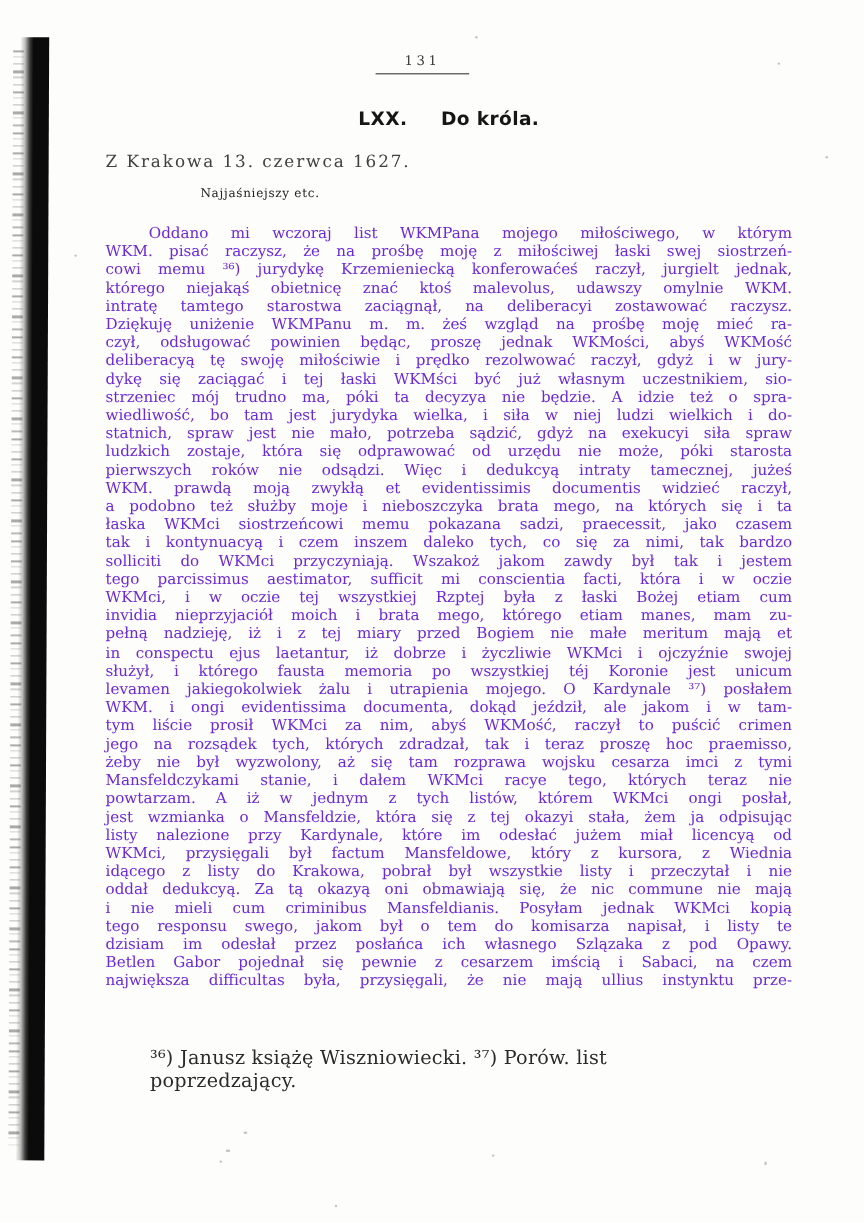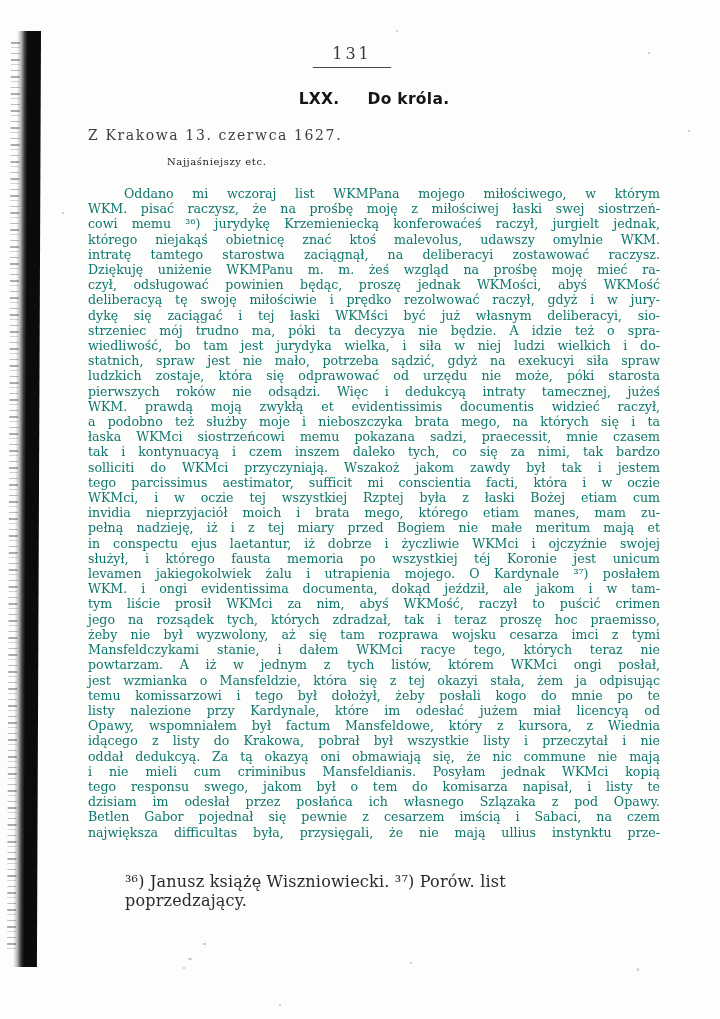--- a/index.html
+++ b/index.html
@@ -43,21 +43,21 @@
       transparent 12px 17px);
     filter: blur(0.4px);
     transform: rotate(0.25deg);
     transform-origin: 50% 0;
   }
 
   .page-number {
     position: absolute;
     top: 44px; left: 313px; width: 78px;
     text-align: center;
-    font-size: 16px;
+    font-size: 11px;
     letter-spacing: 3px;
     color: #3a3a3a;
     border-bottom: 1.5px solid #4a4a4a;
     padding-bottom: 4px;
   }
 
   .heading {
     position: absolute;
     top: 90px; left: 88px; width: 572px;
     text-align: center;
@@ -83,21 +83,21 @@
     font-size: 10px;
     letter-spacing: 0.6px;
     color: #222;
   }
 
   .body-text {
     position: absolute;
     top: 186px; left: 88px; width: 572px;
     font-size: 12.6px;
     line-height: 15.2px;
-    color: #0f766e;
+    color: #6d28d9;
   }
   .body-line {
     text-align: justify;
     text-align-last: justify;
     word-spacing: 0.5px;
     white-space: normal;
   }
   .body-line:first-child { padding-left: 36px; }
 
   .footnote {
@@ -135,48 +135,47 @@
 
   <div class="body-text">
       <div class="body-line">Oddano mi wczoraj list WKMPana mojego miłościwego, w którym</div>
       <div class="body-line">WKM. pisać raczysz, że na prośbę moję z miłościwej łaski swej siostrzeń-</div>
       <div class="body-line">cowi memu ³⁶) jurydykę Krzemieniecką konferowaćeś raczył, jurgielt jednak,</div>
       <div class="body-line">którego niejakąś obietnicę znać ktoś malevolus, udawszy omylnie WKM.</div>
       <div class="body-line">intratę tamtego starostwa zaciągnął, na deliberacyi zostawować raczysz.</div>
       <div class="body-line">Dziękuję uniżenie WKMPanu m. m. żeś wzgląd na prośbę moję mieć ra-</div>
       <div class="body-line">czył, odsługować powinien będąc, proszę jednak WKMości, abyś WKMość</div>
       <div class="body-line">deliberacyą tę swoję miłościwie i prędko rezolwować raczył, gdyż i w jury-</div>
-      <div class="body-line">dykę się zaciągać i tej łaski WKMści być już własnym deliberacyi, sio-</div>
+      <div class="body-line">dykę się zaciągać i tej łaski WKMści być już własnym uczestnikiem, sio-</div>
       <div class="body-line">strzeniec mój trudno ma, póki ta decyzya nie będzie. A idzie też o spra-</div>
       <div class="body-line">wiedliwość, bo tam jest jurydyka wielka, i siła w niej ludzi wielkich i do-</div>
       <div class="body-line">statnich, spraw jest nie mało, potrzeba sądzić, gdyż na exekucyi siła spraw</div>
       <div class="body-line">ludzkich zostaje, która się odprawować od urzędu nie może, póki starosta</div>
       <div class="body-line">pierwszych roków nie odsądzi. Więc i dedukcyą intraty tamecznej, jużeś</div>
       <div class="body-line">WKM. prawdą moją zwykłą et evidentissimis documentis widzieć raczył,</div>
       <div class="body-line">a podobno też służby moje i nieboszczyka brata mego, na których się i ta</div>
-      <div class="body-line">łaska WKMci siostrzeńcowi memu pokazana sadzi, praecessit, mnie czasem</div>
+      <div class="body-line">łaska WKMci siostrzeńcowi memu pokazana sadzi, praecessit, jako czasem</div>
       <div class="body-line">tak i kontynuacyą i czem inszem daleko tych, co się za nimi, tak bardzo</div>
       <div class="body-line">solliciti do WKMci przyczyniają. Wszakoż jakom zawdy był tak i jestem</div>
       <div class="body-line">tego parcissimus aestimator, sufficit mi conscientia facti, która i w oczie</div>
       <div class="body-line">WKMci, i w oczie tej wszystkiej Rzptej była z łaski Bożej etiam cum</div>
       <div class="body-line">invidia nieprzyjaciół moich i brata mego, którego etiam manes, mam zu-</div>
       <div class="body-line">pełną nadzieję, iż i z tej miary przed Bogiem nie małe meritum mają et</div>
       <div class="body-line">in conspectu ejus laetantur, iż dobrze i życzliwie WKMci i ojczyźnie swojej</div>
       <div class="body-line">służył, i którego fausta memoria po wszystkiej téj Koronie jest unicum</div>
       <div class="body-line">levamen jakiegokolwiek żalu i utrapienia mojego. O Kardynale ³⁷) posłałem</div>
       <div class="body-line">WKM. i ongi evidentissima documenta, dokąd jeździł, ale jakom i w tam-</div>
       <div class="body-line">tym liście prosił WKMci za nim, abyś WKMość, raczył to puścić crimen</div>
       <div class="body-line">jego na rozsądek tych, których zdradzał, tak i teraz proszę hoc praemisso,</div>
       <div class="body-line">żeby nie był wyzwolony, aż się tam rozprawa wojsku cesarza imci z tymi</div>
       <div class="body-line">Mansfeldczykami stanie, i dałem WKMci racye tego, których teraz nie</div>
       <div class="body-line">powtarzam. A iż w jednym z tych listów, którem WKMci ongi posłał,</div>
       <div class="body-line">jest wzmianka o Mansfeldzie, która się z tej okazyi stała, żem ja odpisując</div>
-      <div class="body-line">temu komissarzowi i tego był dołożył, żeby posłali kogo do mnie po te</div>
       <div class="body-line">listy nalezione przy Kardynale, które im odesłać jużem miał licencyą od</div>
-      <div class="body-line">Opawy, wspomniałem był factum Mansfeldowe, który z kursora, z Wiednia</div>
+      <div class="body-line">WKMci, przysięgali był factum Mansfeldowe, który z kursora, z Wiednia</div>
       <div class="body-line">idącego z listy do Krakowa, pobrał był wszystkie listy i przeczytał i nie</div>
       <div class="body-line">oddał dedukcyą. Za tą okazyą oni obmawiają się, że nic commune nie mają</div>
       <div class="body-line">i nie mieli cum criminibus Mansfeldianis. Posyłam jednak WKMci kopią</div>
       <div class="body-line">tego responsu swego, jakom był o tem do komisarza napisał, i listy te</div>
       <div class="body-line">dzisiam im odesłał przez posłańca ich własnego Szlązaka z pod Opawy.</div>
       <div class="body-line">Betlen Gabor pojednał się pewnie z cesarzem imścią i Sabaci, na czem</div>
       <div class="body-line">największa difficultas była, przysięgali, że nie mają ullius instynktu prze-</div>
     </div>
 
   <div class="footnote">³⁶) Janusz książę Wiszniowiecki. ³⁷) Porów. list poprzedzający.</div>

